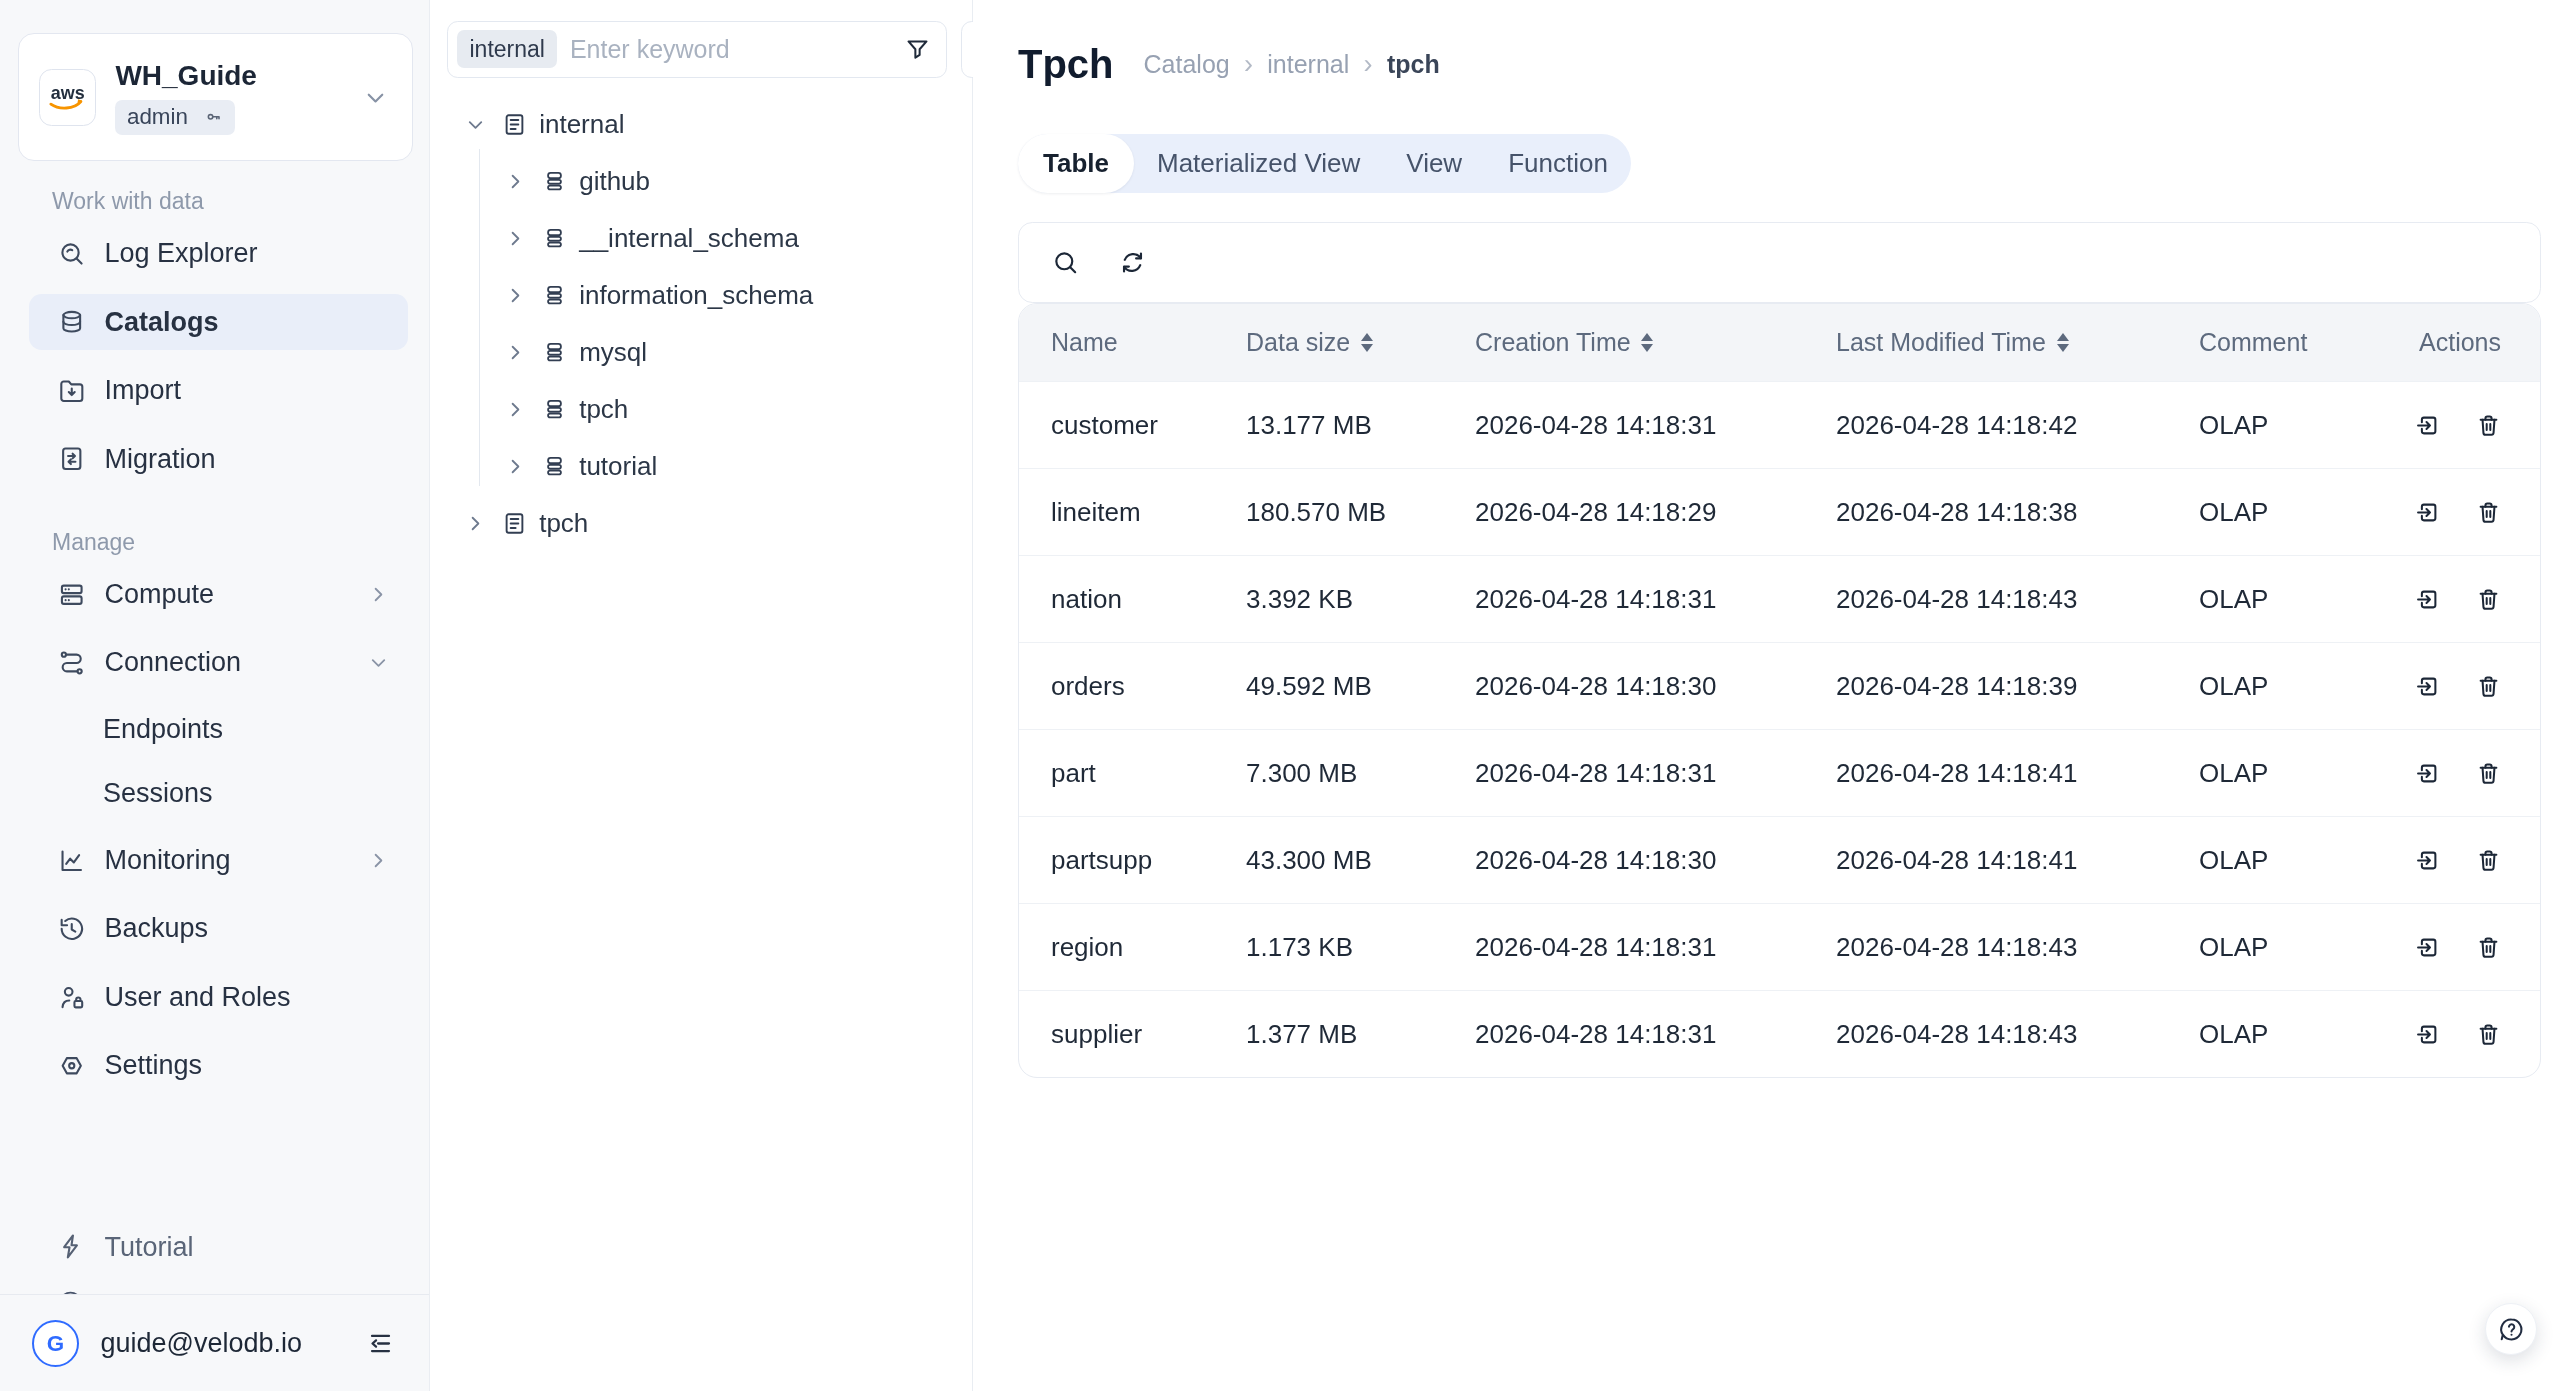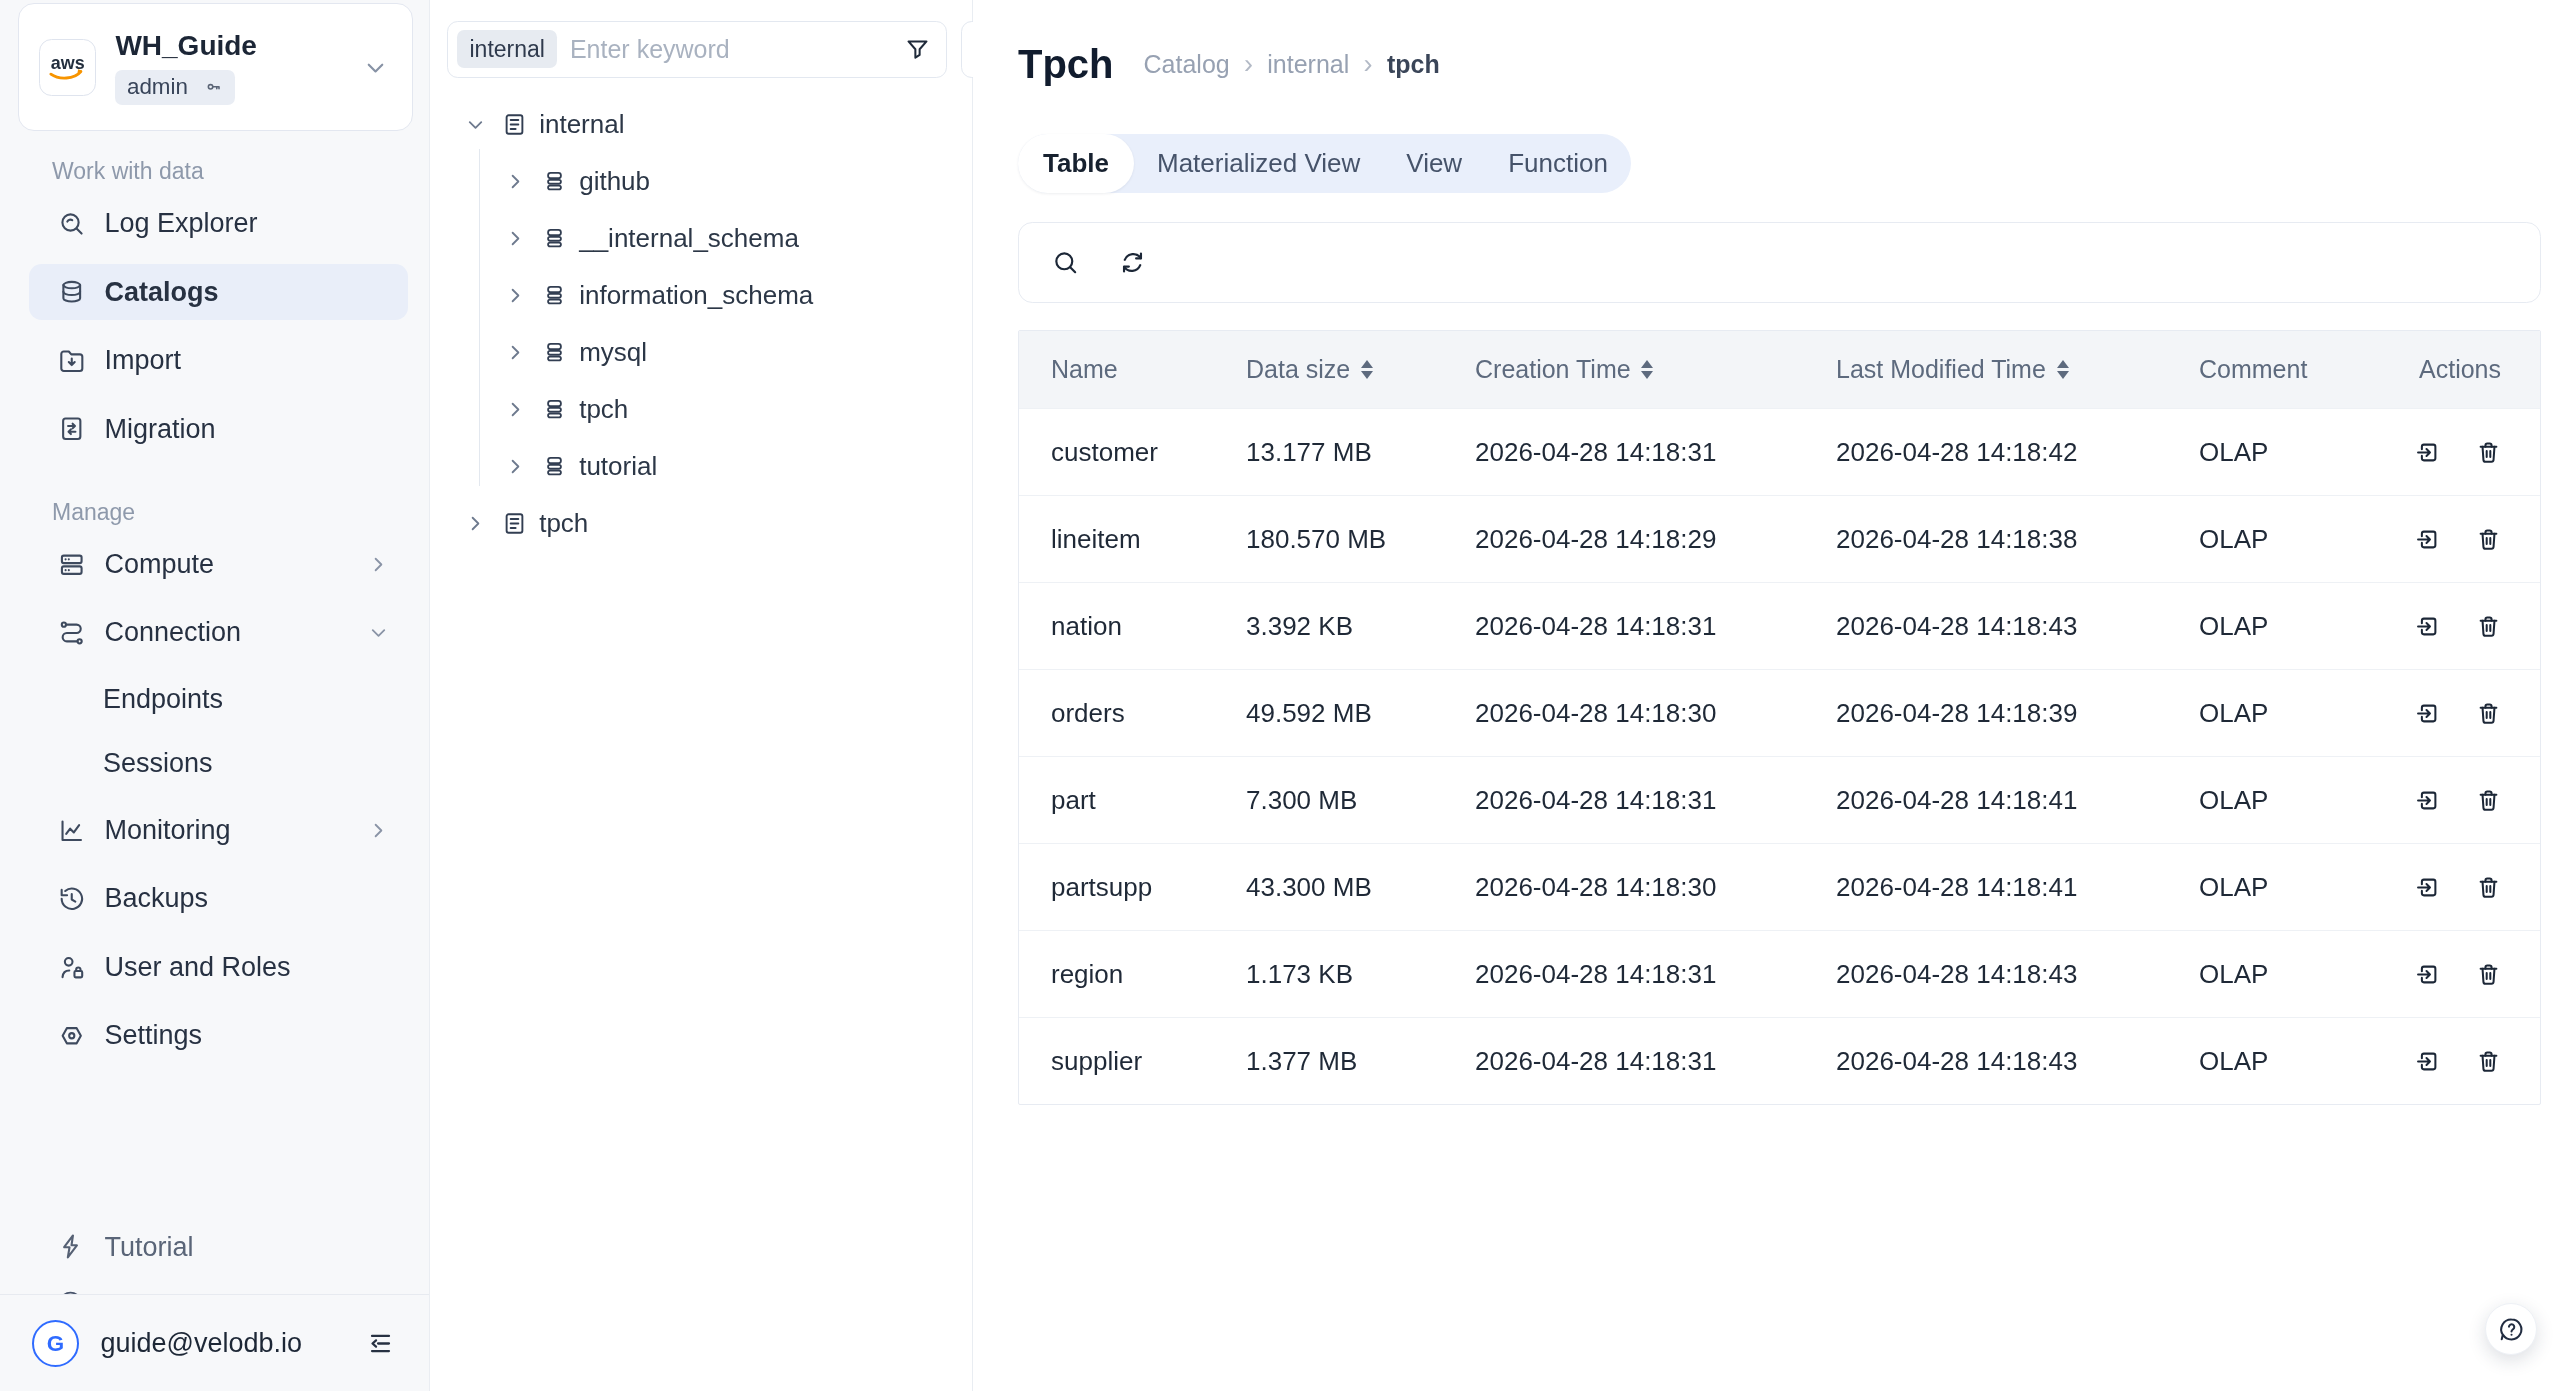--- a/index.html
+++ b/index.html
@@ -2,21 +2,21 @@
 <html style="font-size:14.3px"><head>
 <meta charset="utf-8">
 <style>
   * { box-sizing: border-box; margin: 0; padding: 0; }
   html,body { width:2576px; height:1392px; overflow:hidden; }
   body { font-family:"Liberation Sans", sans-serif; background:#ffffff; color:#1f2937; }
   .app { display:flex; width:100%; height:100%; }
 
   
   .sidebar { width:430px; flex:0 0 430px; background:#f7f8fa; border-right:1.3px solid #eaedf2; display:flex; flex-direction:column; }
-  .ws-card { margin:3px 16px 0 18px; height:128px; background:#fff; border:1.3px solid #e3e7f0; border-radius:16px; display:flex; align-items:center; padding:0 23px 0 19.7px; gap:19.7px; cursor:pointer; }
+  .ws-card { margin:33px 16px 0 18px; height:128px; background:#fff; border:1.3px solid #e3e7f0; border-radius:16px; display:flex; align-items:center; padding:0 23px 0 19.7px; gap:19.7px; cursor:pointer; }
   .aws-logo { width:57px; height:57px; border:1.3px solid #dfe4ee; border-radius:12.5px; background:#fff; display:flex; align-items:center; justify-content:center; flex:0 0 57px; }
   .ws-info { flex:1; min-width:0; }
   .ws-name { font-size:28px; font-weight:700; color:#1c2636; margin-bottom:8px; }
   .ws-badge { display:inline-flex; align-items:center; gap:16px; background:#e9edf4; border-radius:7.2px; padding:4.5px 11.6px; font-size:22.4px; color:#39455a; }
   .ws-chevron { color:#8792a5; }
 
   .nav { flex:1; display:flex; flex-direction:column; overflow:hidden; }
   .section-label { font-size:23px; color:#8e99ab; margin:27px 0 10.7px 52px; }
   .section-label.manage { margin-top:29px; }
   .nav-item { height:56px; margin:0 21.5px 12.5px 29px; border-radius:12.5px; display:flex; align-items:center; padding:0 18px 0 28px; gap:18px; color:#273142; font-size:27px; cursor:pointer; }
@@ -63,21 +63,21 @@
 
   .tabs { margin-top:45px; display:inline-flex; align-items:center; background:#e9effb; border-radius:29.5px; height:59px; }
   .tab { height:100%; display:flex; align-items:center; padding:0 23px; border-radius:29.5px; font-size:26px; color:#46536a; cursor:pointer; white-space:nowrap; }
   .tab.active { background:#fff; color:#17212f; font-weight:600; box-shadow:0 0.9px 2.7px rgba(20,30,50,.07); padding:0 25px; }
 
   .toolbar-card { margin-top:29px; height:81px; border:1.3px solid #e7ebf2; border-radius:14.3px; display:flex; align-items:center; padding:0 40px 0 32px; }
   .toolbar-summary { flex:1; font-size:25px; color:#242e3f; }
   .toolbar-icons { display:flex; gap:38px; color:#1c2737; }
   .tool-btn { background:none; border:none; color:#1c2737; display:flex; cursor:pointer; }
 
-  .table-card { margin-top:27px; border:1.3px solid #e7ebf2; border-radius:2px; overflow:hidden; }
+  .table-card { border:1.3px solid #e7ebf2; border-radius:19px; overflow:hidden; }
   .thead { display:grid; grid-template-columns:195px 229px 361px 363px 215px 1fr; align-items:center; height:77px; background:#f3f5f8; padding-left:32px; font-size:25px; font-weight:500; color:#5d6a7e; }
   .th { display:flex; align-items:center; gap:10.7px; }
   .th.actions { justify-content:flex-end; padding-right:39px; }
   .sort { display:flex; flex-direction:column; gap:3.6px; cursor:pointer; }
   .sort i { display:block; width:0; height:0; border-left:6.3px solid transparent; border-right:6.3px solid transparent; }
   .sort .up { border-bottom:8px solid #5d6a7e; }
   .sort .down { border-top:8px solid #5d6a7e; }
   .trow { display:grid; grid-template-columns:195px 229px 361px 363px 215px 1fr; align-items:center; height:87px; padding-left:32px; font-size:26px; color:#1f2937; border-top:1.3px solid #eef1f5; }
   .cell.actions { display:flex; justify-content:flex-end; gap:34px; padding-right:38px; }
   .icon-btn { background:none; border:none; padding:0; display:flex; color:#1c2737; cursor:pointer; }

